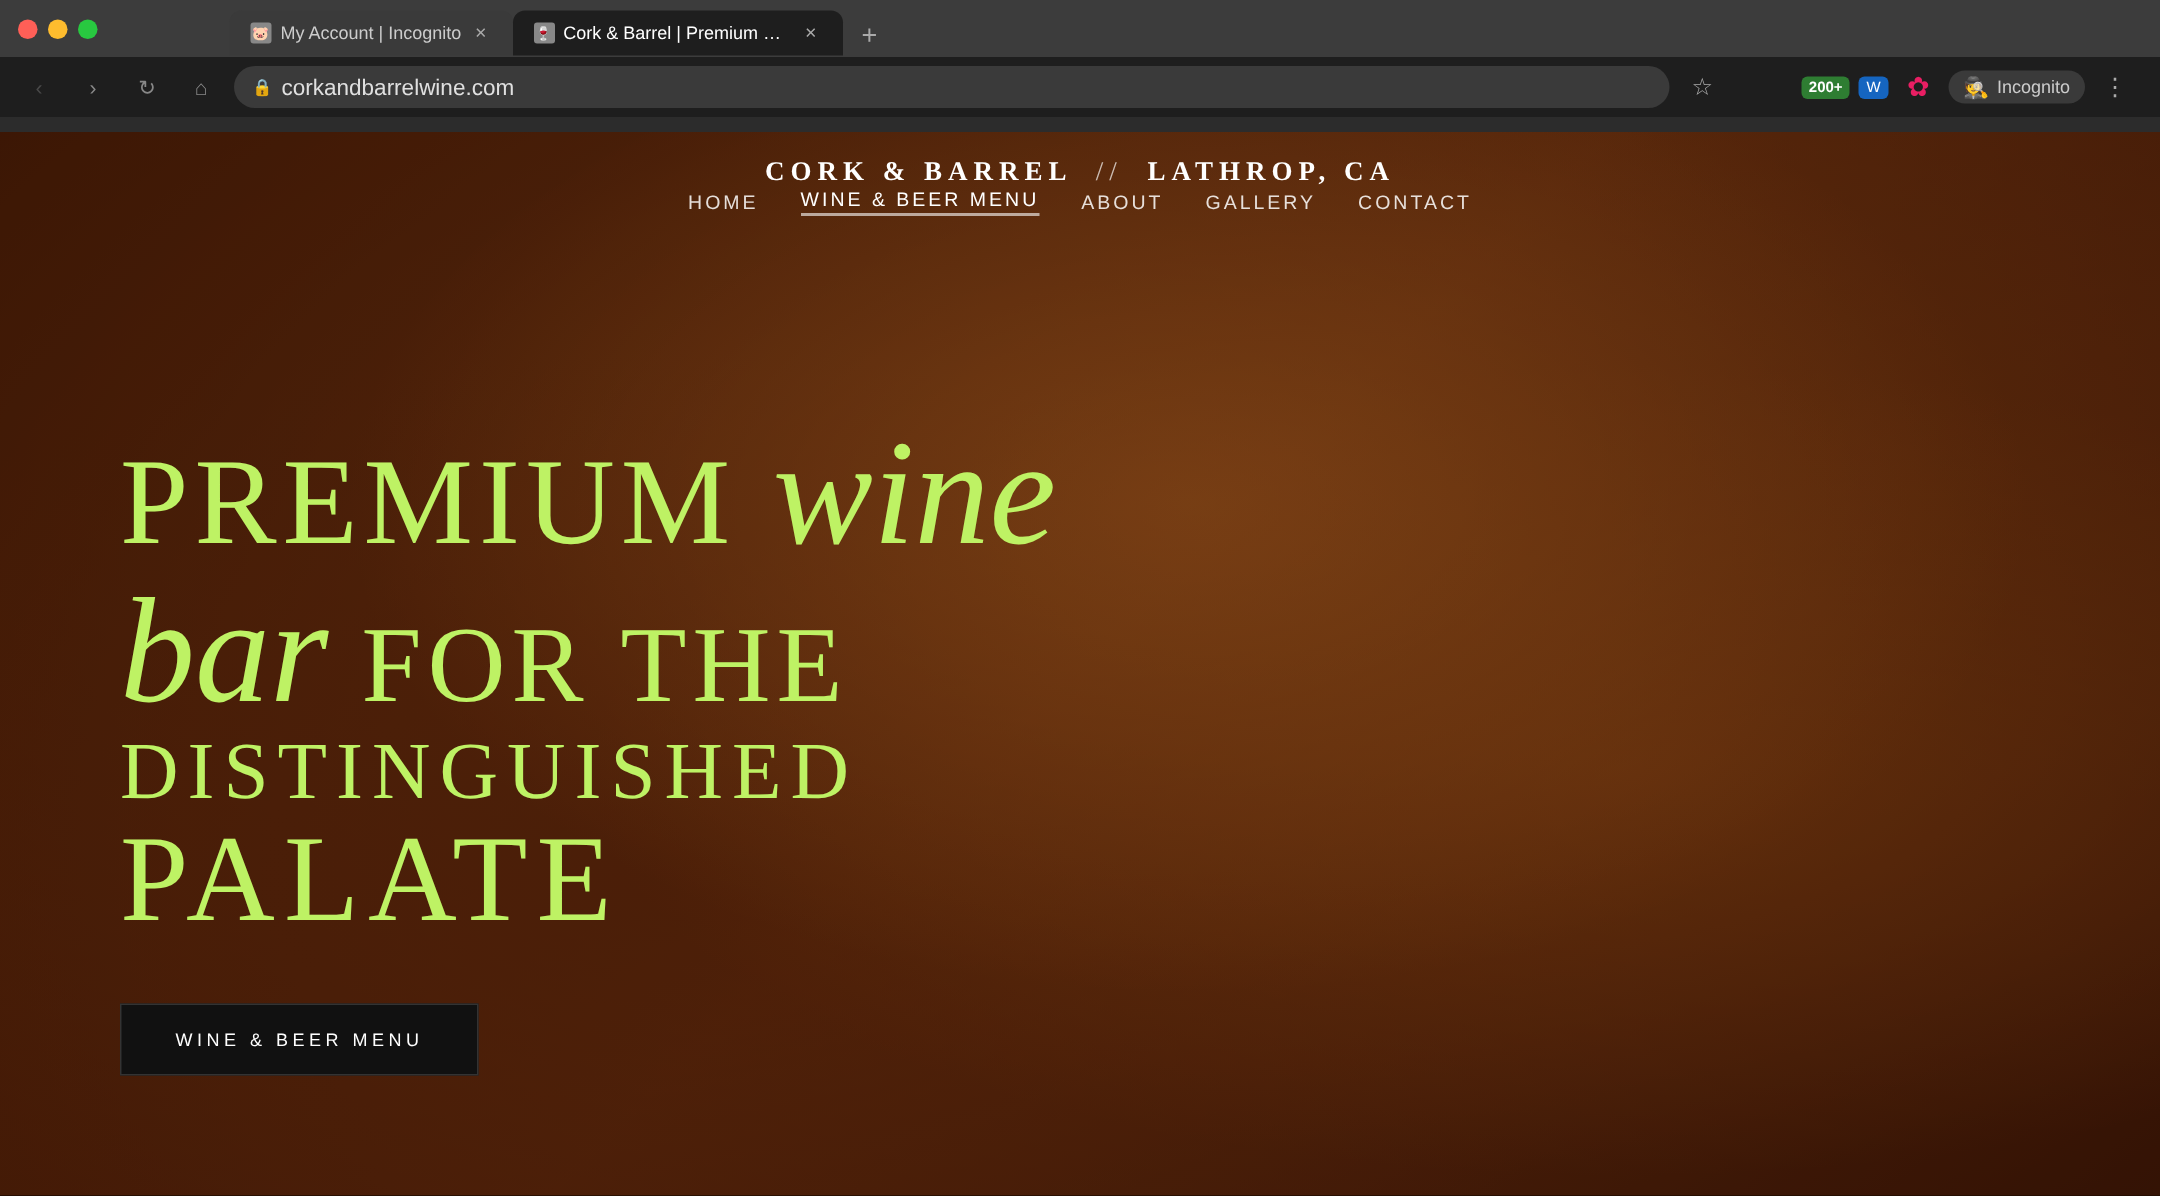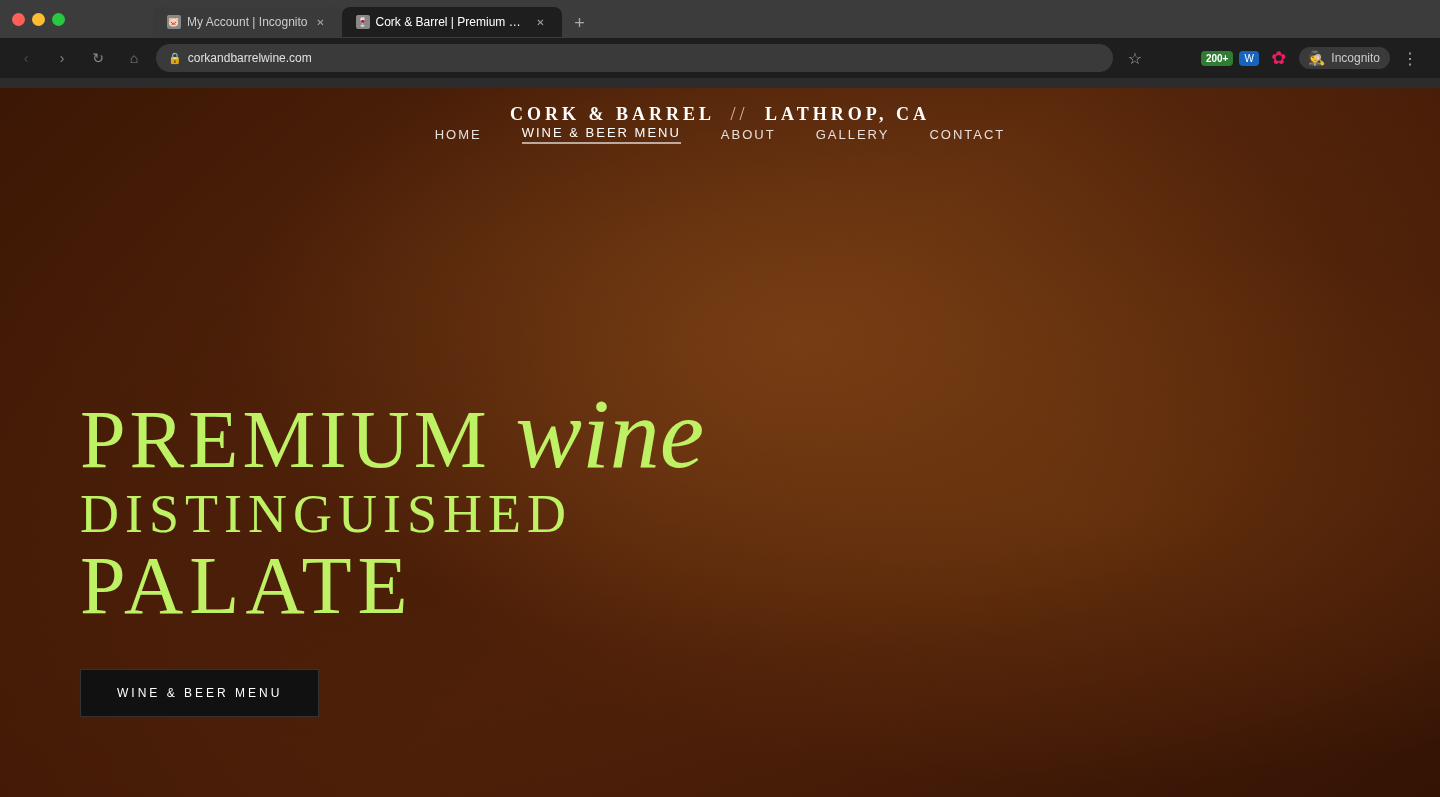--- a/index.html
+++ b/index.html
@@ -151,21 +151,21 @@
       padding: 0 12px;
       gap: 6px;
     }
 
     .lock-icon {
       color: #aaa;
       font-size: 11px;
     }
 
     .address-text {
-      font-size: 12px;
+      font-size: 15px;
       color: #e0e0e0;
     }
 
     .toolbar-right {
       display: flex;
       align-items: center;
       gap: 6px;
       padding-right: 4px;
     }
 
@@ -251,21 +251,21 @@
 
     .site-logo .slash {
       color: rgba(255,255,255,0.7);
       margin: 0 8px;
       font-weight: 300;
     }
 
     .nav-links {
       display: flex;
       align-items: center;
-      gap: 40px;
+      gap: 28px;
     }
 
     .nav-link {
       color: rgba(255,255,255,0.85);
       font-size: 13px;
       letter-spacing: 2px;
       text-transform: uppercase;
       text-decoration: none;
       cursor: pointer;
       font-weight: 500;
@@ -433,20 +433,23 @@
       <a class="nav-link">GALLERY</a>
       <a class="nav-link">CONTACT</a>
     </div>
   </nav>
 
   <div class="hero-content">
     <h1 class="hero-title">
       <span class="line1">
         <span>PREMIUM </span><span class="cursive">wine</span>
       </span>
+      <span class="line2">
+        <span class="cursive">bar</span><span style="font-size:72px; letter-spacing:4px;"> FOR THE</span>
+      </span>
       <span class="line3">DISTINGUISHED</span>
       <span class="line4">PALATE</span>
     </h1>
 
     <div class="cta-button">
       <span>WINE &amp; BEER MENU</span>
     </div>
   </div>
 </div>
 

